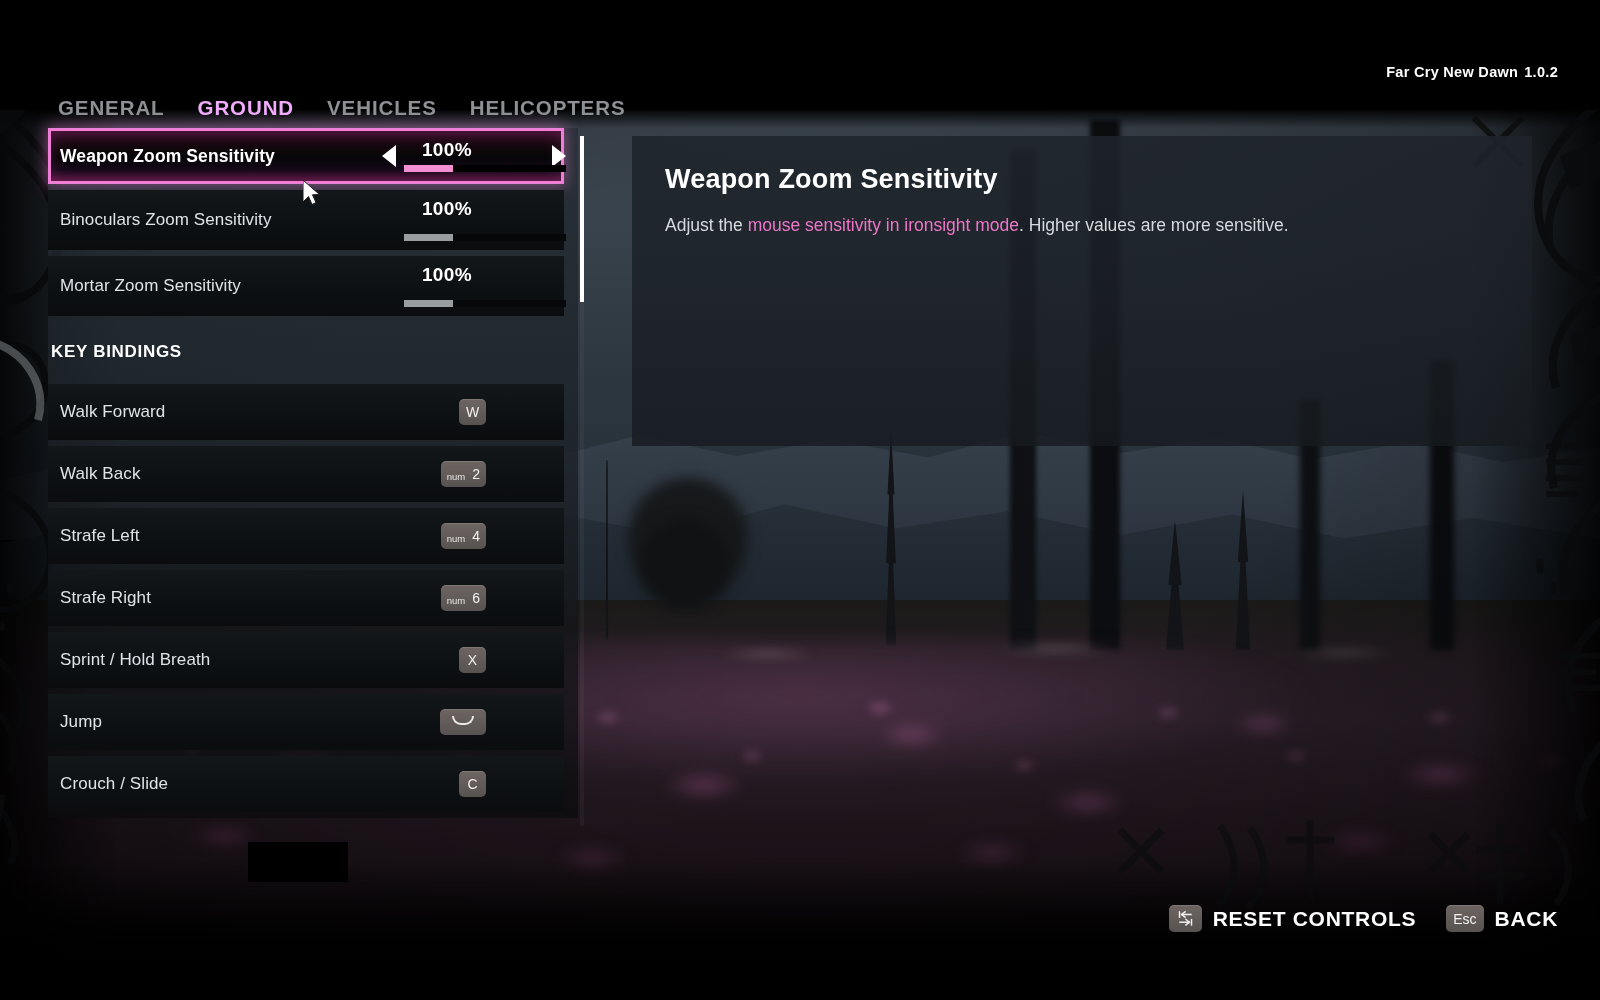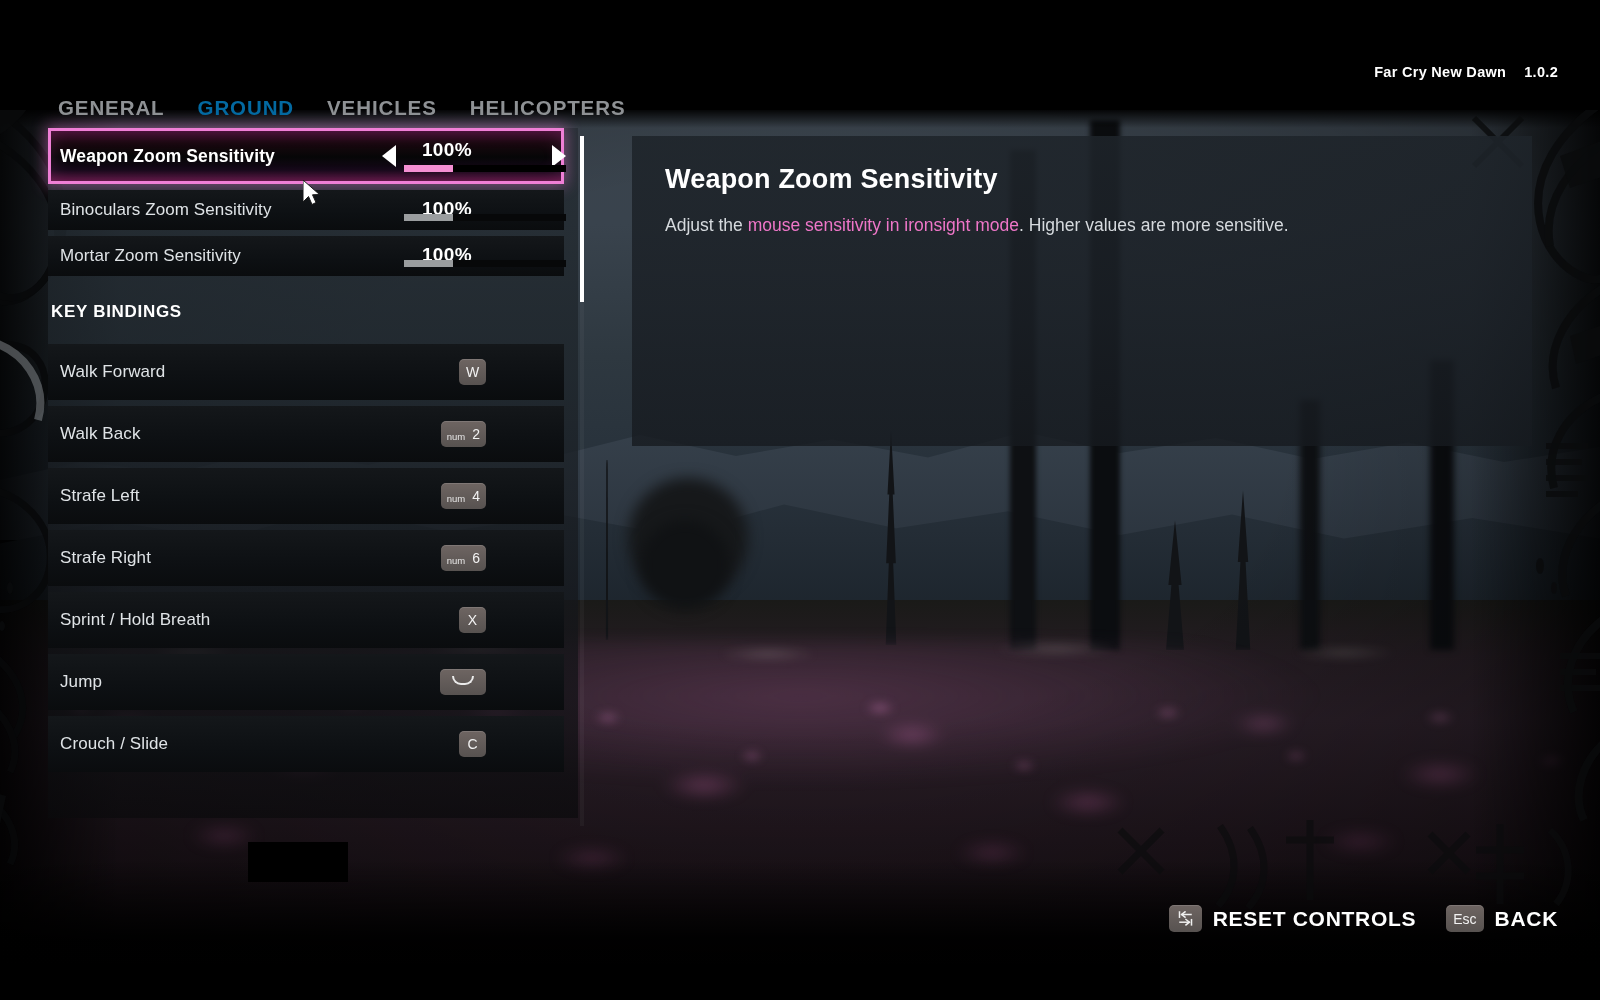--- a/index.html
+++ b/index.html
@@ -131,25 +131,25 @@
     position:absolute; left:0; top:0; width:1600px; height:110px;
     background:#000; z-index:20;
   }
   .tabs { position:absolute; left:58px; top:68px; display:flex; gap:33px; align-items:baseline; }
   .tab {
     font-size:20.5px; font-weight:bold; letter-spacing:.9px;
     color:#8e9194; cursor:pointer; user-select:none;
     text-transform:uppercase;
     margin-top:28px;
   }
-  .tab.active { color:#0369a1; }
+  .tab.active { color:#f0abfc; }
 
   .version {
     position:absolute; right:42px; top:64px;
-    display:flex; gap:18px; align-items:baseline;
+    display:flex; gap:6px; align-items:baseline;
     font-size:14.5px; font-weight:bold; color:#ffffff; letter-spacing:.3px;
   }
 
   
   .left-panel {
     position:absolute; left:48px; top:128px; width:516px; height:690px;
     z-index:12;
   }
   .panel-bg {
     position:absolute; left:0; top:0; width:530px; height:690px;
@@ -163,21 +163,21 @@
     margin-bottom:6px;
     display:flex; align-items:center;
     cursor:pointer;
   }
   .row .label {
     font-size:17px; color:#dfe3e6; margin-left:12px; letter-spacing:.1px;
     white-space:nowrap;
   }
 
   
-  .row.slider { height:40px; }
+  .row.slider { height:60px; }
   .row.slider .slider-area {
     position:absolute; left:282px; top:0; width:234px; height:100%;
   }
   .arrow {
     position:absolute; top:50%; transform:translateY(-50%);
     width:0; height:0; border-top:11px solid transparent; border-bottom:11px solid transparent;
     cursor:pointer;
   }
   .arrow.left  { left:52px;  border-right:14px solid #ffffff; }
   .arrow.right { right:-2px; border-left:14px solid #ffffff; }

